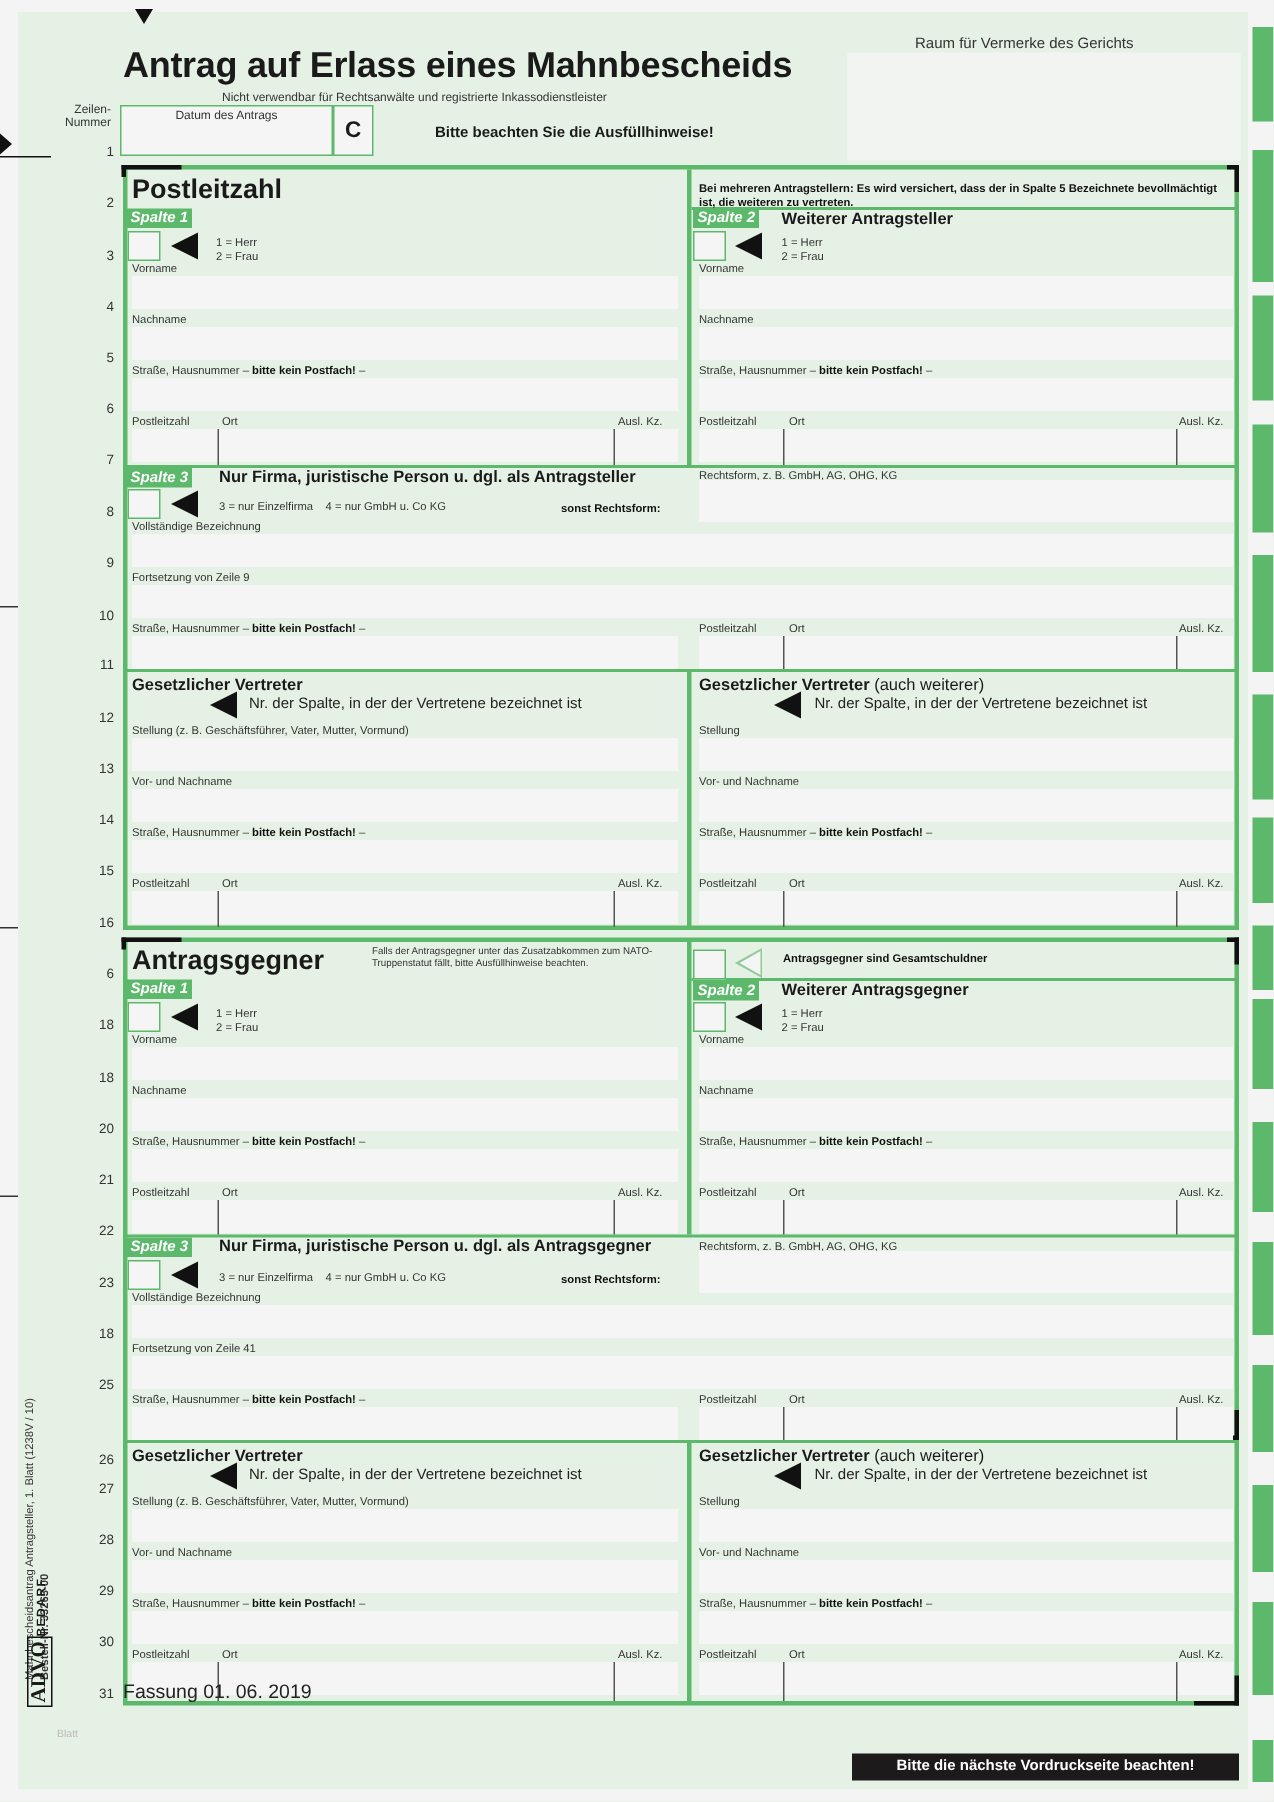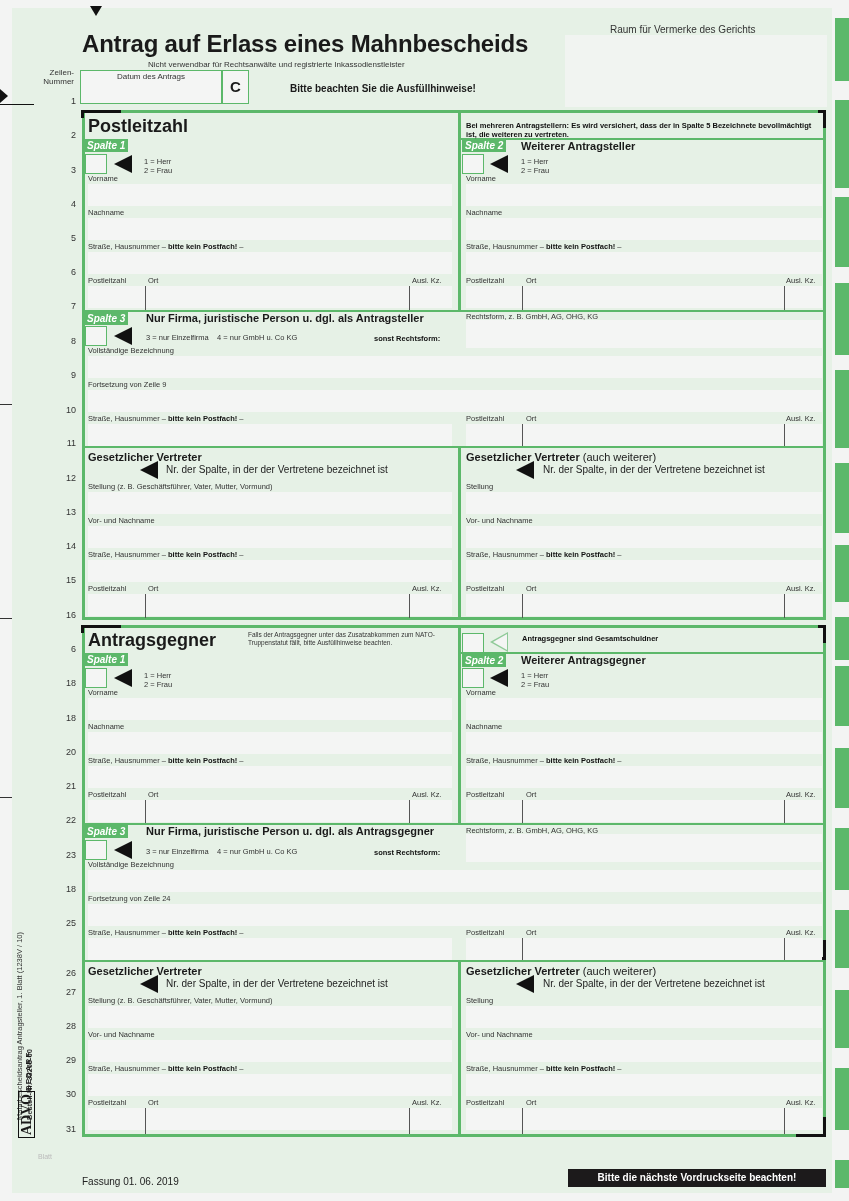--- a/index.html
+++ b/index.html
@@ -59,21 +59,21 @@
   .vsep { position: absolute; width: 1px; background: #555; }
   .italic-hint { position: absolute; font-size: 10px; color: #222; white-space: nowrap; }
   .bold-small { position: absolute; font-size: 7.5px; font-weight: bold; color: #111; white-space: nowrap; }
   .multi-note { position: absolute; font-size: 7.5px; font-weight: bold; color: #111; line-height: 9px; }
   .nato-note { position: absolute; font-size: 6.5px; color: #333; line-height: 8px; }
 
   .sidebar-text { position: absolute; left: 15px; top: 1120px; transform: rotate(-90deg); transform-origin: left top; font-size: 7.5px; color: #333; white-space: nowrap; line-height: 10px; }
   .logo { position: absolute; left: 17px; top: 1138px; transform: rotate(-90deg); transform-origin: left top; white-space: nowrap; }
   .logo .advo { font-family: "Liberation Serif", serif; font-weight: bold; font-size: 14px; border: 1.5px solid #111; padding: 0 2px; }
   .logo .bedarf { font-size: 8px; font-weight: bold; letter-spacing: 1px; }
-  .footer-l { left: 82px; top: 1176px; font-size: 10px; color: #222; white-space: nowrap; }
+  .footer-l { left: 82px; top: 1120px; font-size: 13px; color: #222; white-space: nowrap; }
   .footer-ghost { left: 38px; top: 1153px; font-size: 7px; color: #bbb; }
   .footer-btn { left: 568px; top: 1169px; width: 258px; height: 18px; background: #1c1a1b; color: #fff; font-size: 10px; font-weight: bold; text-align: center; line-height: 18px; white-space: nowrap; }
 </style>
 </head>
 <body>
 
 <div class="sheet"></div>
 
 <div class="strip">
   <div class="seg" style="top:18px;height:63px"></div>
@@ -306,21 +306,21 @@
 <div class="spalte" style="left:84px;top:825px">Spalte 3</div>
 <div class="h-mid" style="left:146px;top:825px">Nur Firma, juristische Person u. dgl. als Antragsgegner</div>
 <div class="small-box" style="left:85px;top:840px"></div>
 <div class="tri-l" style="left:114px;top:841px"></div>
 <div class="opts" style="left:146px;top:848px;white-space:pre">3 = nur Einzelfirma    4 = nur GmbH u. Co KG</div>
 <div class="bold-small" style="left:374px;top:848px">sonst Rechtsform:</div>
 <div class="lbl" style="left:466px;top:826px">Rechtsform, z. B. GmbH, AG, OHG, KG</div>
 <div class="field" style="left:466px;top:834px;width:356px;height:28px"></div>
 <div class="lbl" style="left:88px;top:860px">Vollständige Bezeichnung</div>
 <div class="field" style="left:88px;top:870px;width:734px"></div>
-<div class="lbl" style="left:88px;top:894px">Fortsetzung von Zeile 24</div>
+<div class="lbl" style="left:88px;top:894px">Fortsetzung von Zeile 41</div>
 <div class="field" style="left:88px;top:904px;width:734px"></div>
 <div class="lbl" style="left:88px;top:928px"><span>Straße, Hausnummer – </span><b>bitte kein Postfach!</b><span> –</span></div>
 <div class="field" style="left:88px;top:938px;width:364px"></div>
 <div class="lbl" style="left:466px;top:928px">Postleitzahl</div>
 <div class="lbl" style="left:526px;top:928px">Ort</div>
 <div class="lbl" style="left:786px;top:928px">Ausl. Kz.</div>
 <div class="field" style="left:466px;top:938px;width:356px"></div>
 <div class="vsep" style="left:522px;top:938px;height:22px"></div>
 <div class="vsep" style="left:784px;top:938px;height:22px"></div>
 

